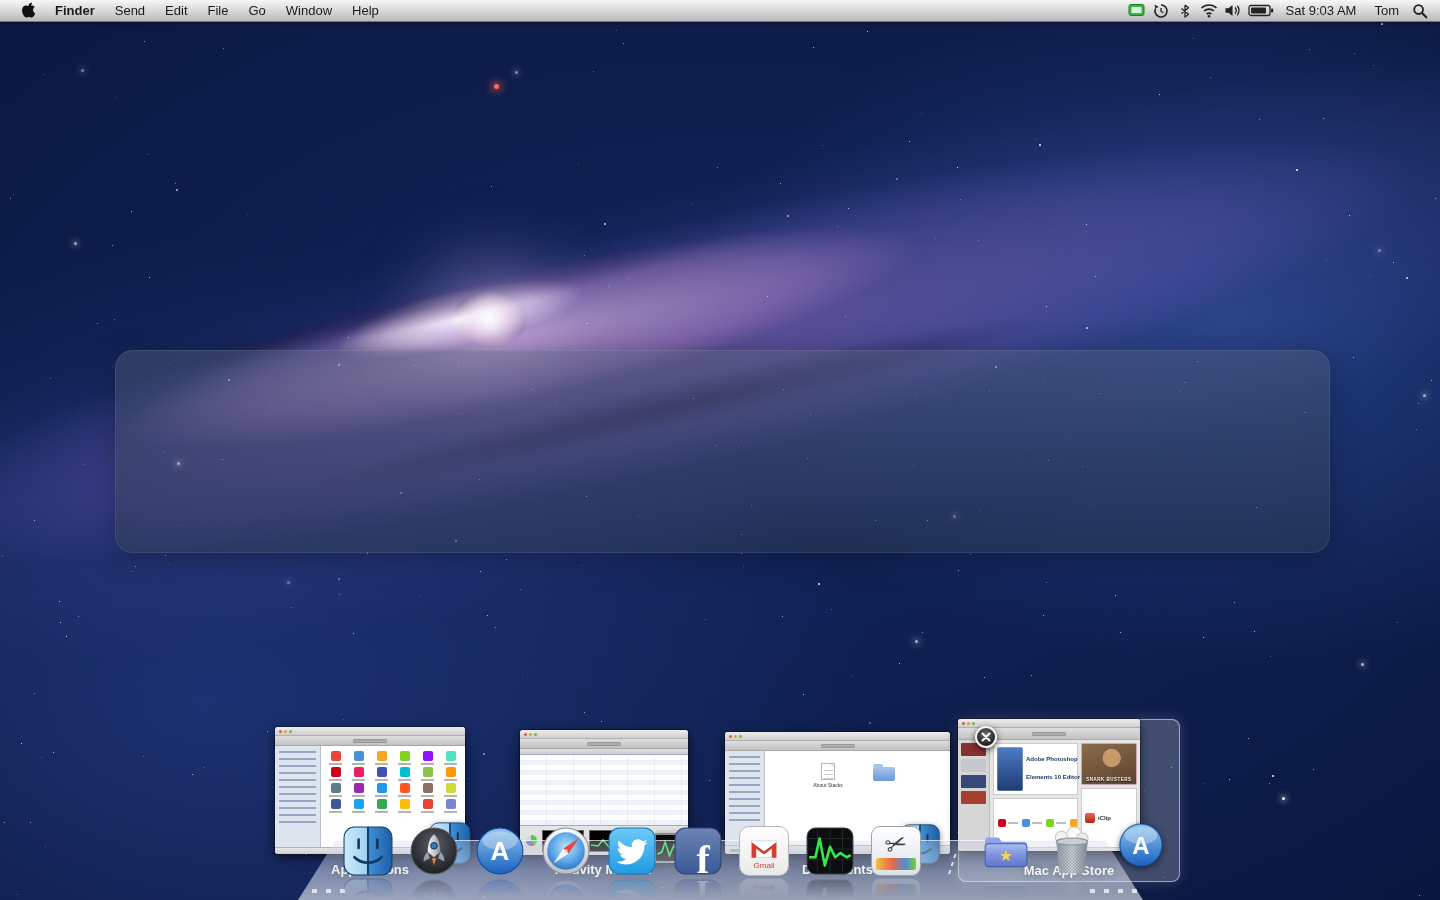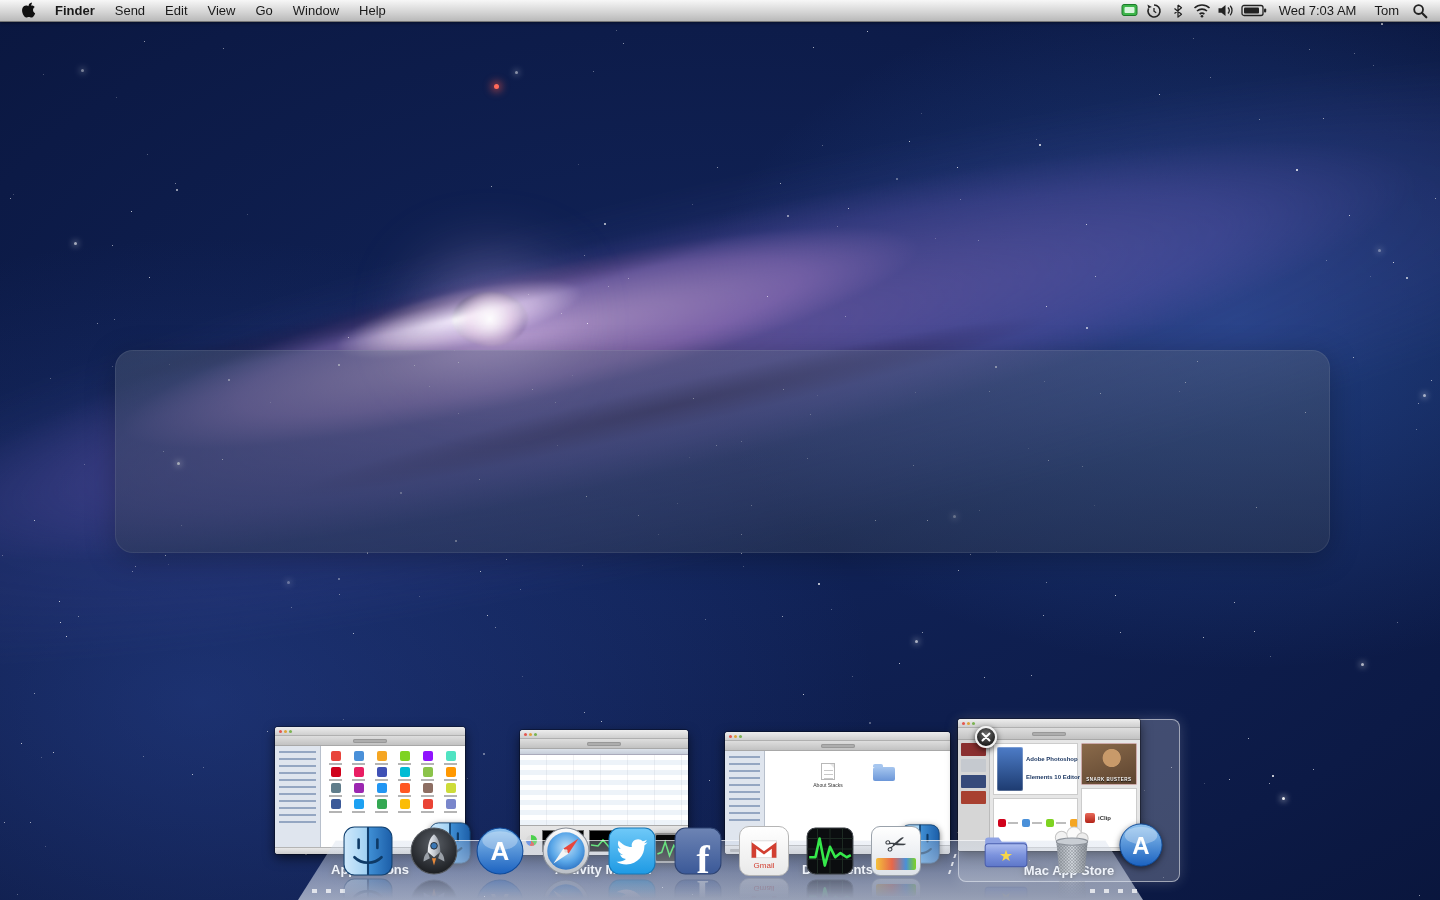--- a/index.html
+++ b/index.html
@@ -446,21 +446,21 @@
       <div class="mb-item mb-apple">
         <span>
           <svg width="15" height="17" viewBox="0 0 17 19">
               <path fill="#111" d="M11.4 4.6c.6-.8 1.1-1.9 .9-3-1 .1-2.1 .7-2.8 1.5-.6 .7-1.1 1.8-.9 2.9 1 .1 2.1-.6 2.8-1.4zM13.6 10.2c0-2.3 1.9-3.4 2-3.5-1.1-1.6-2.8-1.8-3.4-1.8-1.4-.1-2.8 .8-3.5 .8-.7 0-1.8-.8-3-.8C4.2 4.9 2.8 5.8 2 7.2c-1.6 2.8-.4 6.9 1.1 9.2 .8 1.1 1.7 2.3 2.9 2.3 1.1 0 1.6-.7 2.9-.7s1.7 .7 3 .7c1.2 0 2-1.1 2.8-2.2 .9-1.3 1.2-2.5 1.3-2.6-.1 0-2.4-.9-2.4-3.7z"></path>
             </svg>
         </span>
       </div>
       <div class="mb-item bold">Finder</div>
       <div class="mb-item">Send</div>
       <div class="mb-item">Edit</div>
-      <div class="mb-item">View</div>
+      <div class="mb-item">File</div>
       <div class="mb-item">Go</div>
       <div class="mb-item">Window</div>
       <div class="mb-item">Help</div>
     </div>
     <div class="mb-right">
       <div class="mb-status">
         <svg width="17" height="15" viewBox="0 0 17 15">
             <rect x="1" y="1.5" width="15" height="11" rx="2" fill="#3db54a" stroke="#1c7a2a"></rect>
             <rect x="3.5" y="4" width="10" height="6" rx="1" fill="#d8f5dc"></rect>
           </svg>
@@ -489,21 +489,21 @@
             <path d="M11 4.5a4.5 4.5 0 0 1 0 6M13.2 2.8a7 7 0 0 1 0 9.4" fill="none" stroke="#222" stroke-width="1.3"></path>
           </svg>
       </div>
       <div class="mb-status" style="width:32px">
         <svg width="26" height="13" viewBox="0 0 26 13">
             <rect x="1" y="1.5" width="21" height="10" rx="2" fill="none" stroke="#222" stroke-width="1.3"></rect>
             <rect x="3" y="3.5" width="15" height="6" rx="1" fill="#222"></rect>
             <rect x="23" y="4.5" width="2.2" height="4" rx="1" fill="#222"></rect>
           </svg>
       </div>
-      <div class="mb-clock">Wed 7:03 AM</div>
+      <div class="mb-clock">Sat 9:03 AM</div>
       <div class="mb-user">Tom</div>
       <div class="mb-status">
         <svg width="16" height="16" viewBox="0 0 16 16">
             <circle cx="6.6" cy="6.6" r="4.4" fill="none" stroke="#222" stroke-width="1.8"></circle>
             <path d="M10 10l4.3 4.3" stroke="#222" stroke-width="2.2" stroke-linecap="round"></path>
           </svg>
       </div>
     </div>
   </div>
 

